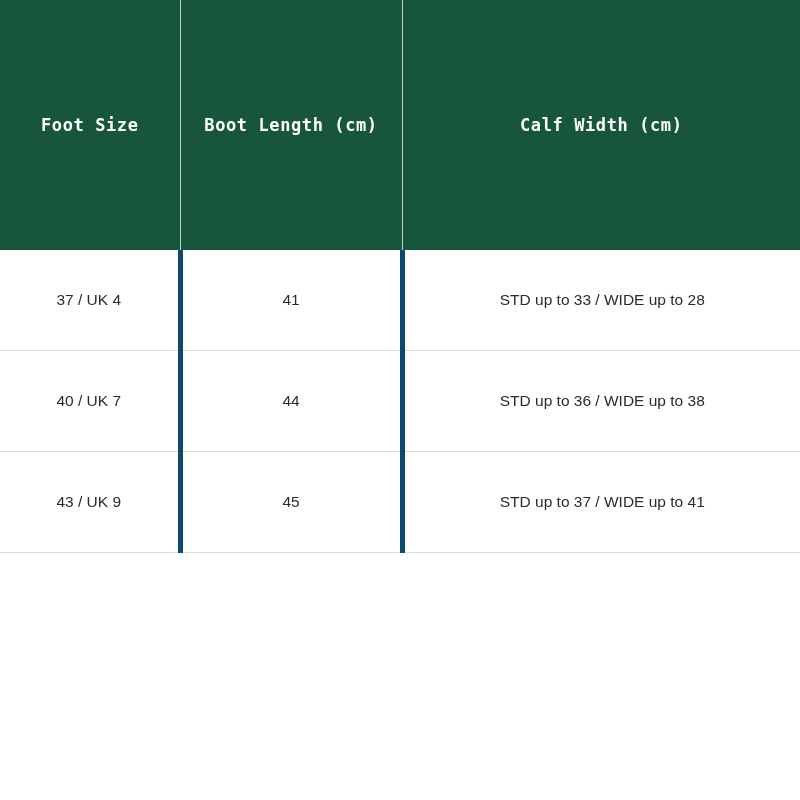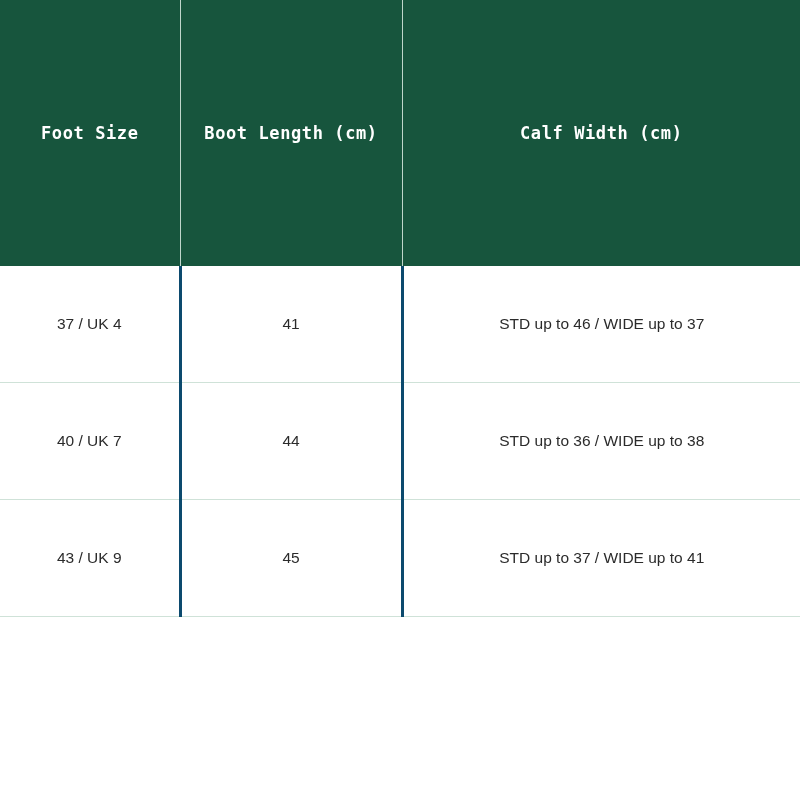--- a/index.html
+++ b/index.html
@@ -12,21 +12,21 @@
     height: 800px;
     overflow: hidden;
     font-family: "Liberation Sans", sans-serif;
   }
   .size-table {
     width: 800px;
     border-collapse: collapse;
     table-layout: fixed;
   }
   .size-table th, .size-table td {
-    padding: 16px;
+    padding: 8px;
     margin: 0;
   }
   thead th {
     background: #17553d;
     color: #ffffff;
     height: 234px;
     vertical-align: middle;
     text-align: center;
     font-family: "DejaVu Sans Mono", monospace;
     font-size: 17px;
@@ -37,21 +37,21 @@
   thead th:last-child { border-right: none; }
 
   tbody td {
     height: 84px;
     vertical-align: middle;
     text-align: center;
     color: #2b2b2b;
     font-size: 15.5px;
     font-family: "Liberation Sans", sans-serif;
     border-bottom: 1px solid #cfe2d8;
-    border-right: 3px solid #0c4a6e;
+    border-right: 5px solid #0c4a6e;
     background: #ffffff;
   }
   tbody td:last-child { border-right: none; }
   tbody tr:last-child td { border-bottom: 1px solid #cfe2d8; }
 
   col.c1 { width: 180px; }
   col.c2 { width: 222px; }
   col.c3 { width: 398px; }
 </style>
 </head>
@@ -67,21 +67,21 @@
     <tr>
       <th>Foot Size</th>
       <th>Boot Length (cm)</th>
       <th>Calf Width (cm)</th>
     </tr>
   </thead>
   <tbody>
     <tr>
       <td>37 / UK 4</td>
       <td>41</td>
-      <td>STD up to 46 / WIDE up to 37</td>
+      <td>STD up to 33 / WIDE up to 28</td>
     </tr>
     <tr>
       <td>40 / UK 7</td>
       <td>44</td>
       <td>STD up to 36 / WIDE up to 38</td>
     </tr>
     <tr>
       <td>43 / UK 9</td>
       <td>45</td>
       <td>STD up to 37 / WIDE up to 41</td>

